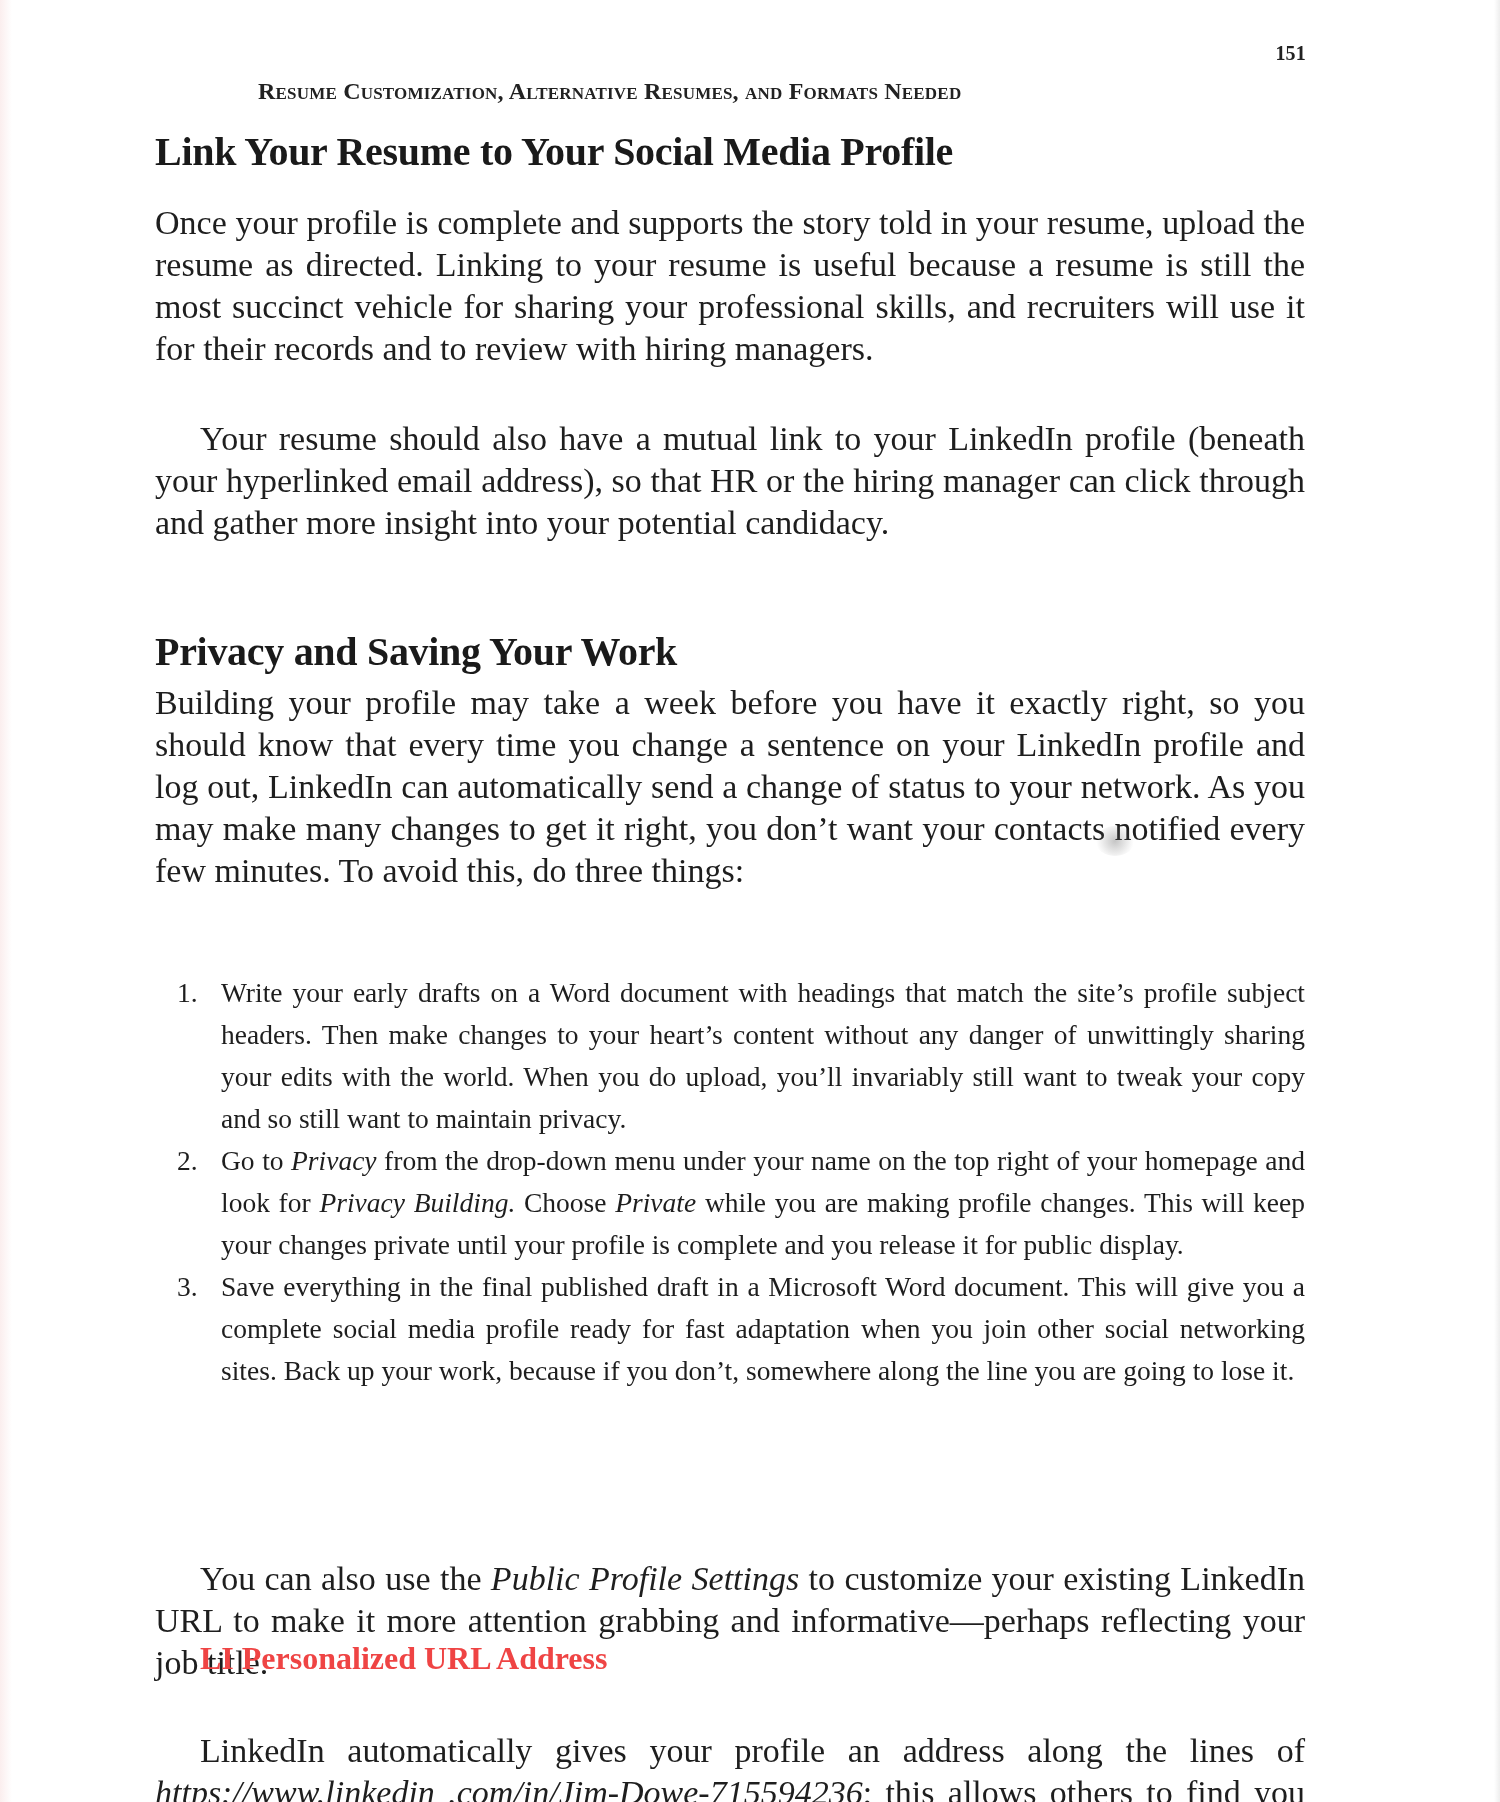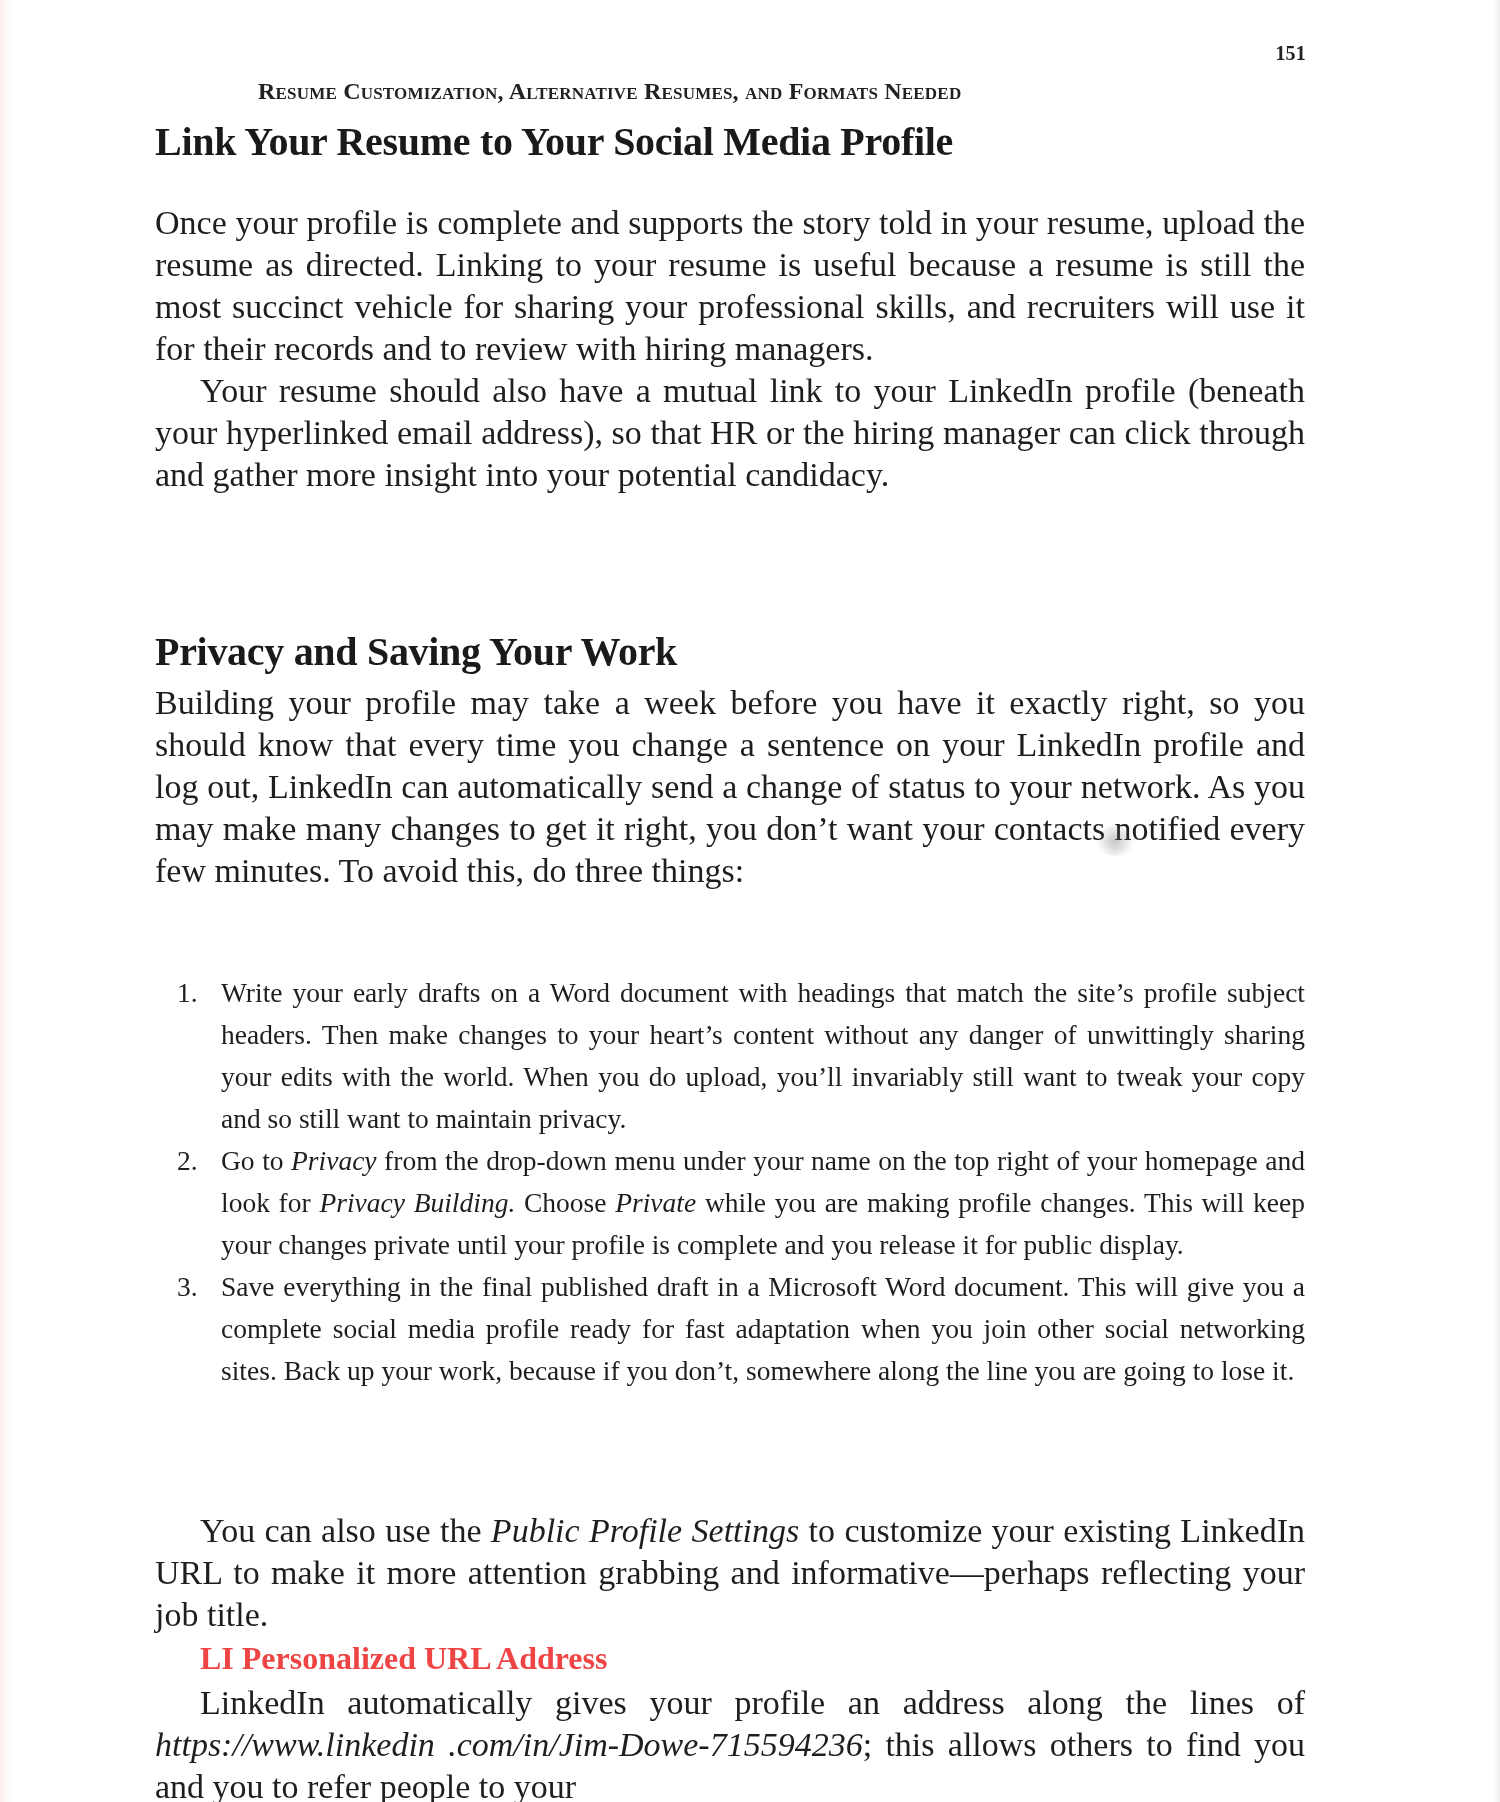--- a/index.html
+++ b/index.html
@@ -14,40 +14,40 @@
   .edge-right { position:absolute; right:0; top:0; width:6px; height:1802px;
     background:linear-gradient(to left,#eeeeee,#ffffff); }
   .running-head { position:absolute; left:258px; top:44px; width:1048px; height:34px;
     font-size:24px; letter-spacing:0.2px; color:#222; }
   .running-head .title { position:absolute; left:0; top:0; font-variant:small-caps; font-weight:bold;margin-top:34px; }
   .running-head .pgno { position:absolute; right:0; top:-2px; font-weight:bold; font-size:20px; }
   .block { position:absolute; left:155px; width:1150px; }
   h2.sec { margin:0; font-size:40px; font-weight:bold; letter-spacing:-0.3px; line-height:48px; color:#1a1a1a; }
   h3.sub { margin:0; font-size:32px; font-weight:bold; line-height:40px; color:#ef4444; }
   p.body { margin:0; font-size:34px; line-height:42px; text-align:justify; }
-  p.indent { text-indent:45px; }
+  p.indent { text-indent:45px;margin-top:48px; }
   ol.steps { list-style:none; margin:0; padding:0; }
   ol.steps li { position:relative; padding-left:66px; font-size:27.5px; line-height:42px; text-align:justify; }
   ol.steps li .num { position:absolute; left:22px; top:0; }
   em { font-style:italic; }
   .smudge { position:absolute; left:1095px; top:826px; width:40px; height:30px; border-radius:50%;
     background:radial-gradient(circle,rgba(90,90,90,0.35),rgba(120,120,120,0.08) 60%,rgba(255,255,255,0) 75%); }
 </style>
 </head>
 <body>
 
 <div class="edge-left"></div>
 <div class="edge-right"></div>
 
 <div class="running-head">
   <span class="title">Resume Customization, Alternative Resumes, and Formats Needed</span>
   <span class="pgno">151</span>
 </div>
 
-<div class="block" style="top:118px;">
+<div class="block" style="top:128px;">
   <h2 class="sec">Link Your Resume to Your Social Media Profile</h2>
 </div>
 <div class="block" style="top:202px;">
   <p class="body">Once your profile is complete and supports the story told in your resume, upload the resume as directed. Linking to your resume is useful because a resume is still the most succinct vehicle for sharing your professional skills, and recruiters will use it for their records and to review with hiring managers.</p>
   <p class="body indent">Your resume should also have a mutual link to your LinkedIn profile (beneath your hyper­linked email address), so that HR or the hiring manager can click through and gather more insight into your potential candidacy.</p>
 </div>
 
 <div class="block" style="top:610px;margin-top:18px;">
   <h2 class="sec">Privacy and Saving Your Work</h2>
 </div>

